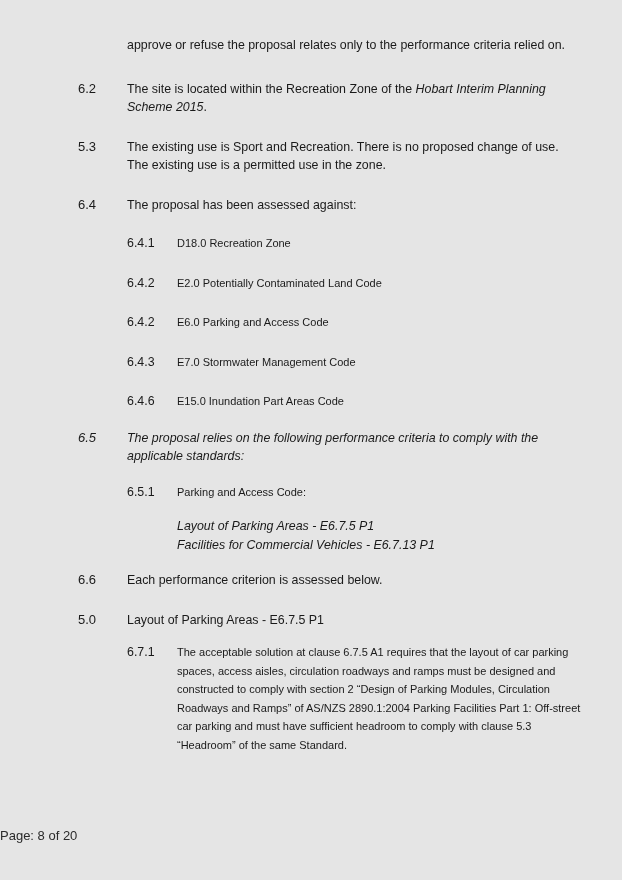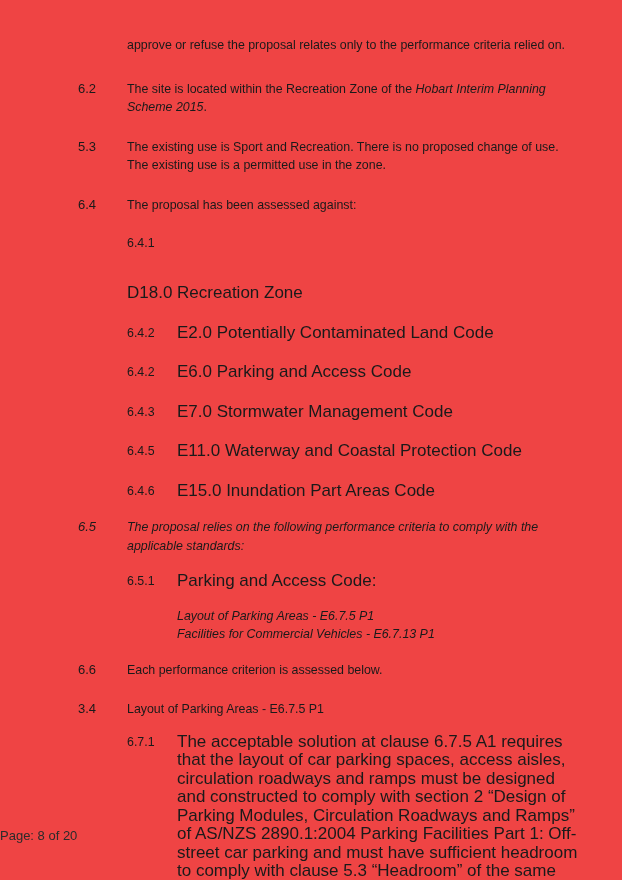--- a/index.html
+++ b/index.html
@@ -12,21 +12,21 @@
     height: 880px;
     position: relative;
     font-family: "Liberation Sans", sans-serif;
     color: #1a1a1a;
     -webkit-font-smoothing: antialiased;
   }
 
   .page {
     position: absolute;
     inset: 0;
-    background: #ef4444;
+    background: #e5e5e5;
   }
 
   
   .content {
     position: absolute;
     left: 78px;
     top: 36px;
     width: 505px;
   }
 
@@ -55,21 +55,21 @@
     margin-left: 49px;
     margin-bottom: 21px;
   }
   .lvl2 > .num {
     flex: 0 0 50px;
     font-size: 12.4px;
     line-height: 18.5px;
   }
   .lvl2 > .body {
     flex: 1 1 auto;
-    font-size: 17px;
+    font-size: 11px;
     line-height: 18.5px;
     max-width: 406px;
   }
 
   
   .sub-block {
     margin-left: 99px;
     font-size: 12.4px;
     line-height: 18.5px;
     font-style: italic;
@@ -119,39 +119,35 @@
     <div class="clause lvl1">
       <div class="num">5.3</div>
       <div class="body">The existing use is Sport and Recreation. There is no proposed change of use. The existing use is a permitted use in the zone.</div>
     </div>
 
     <div class="clause lvl1 tight">
       <div class="num">6.4</div>
       <div class="body">The proposal has been assessed against:</div>
     </div>
 
-    <div class="clause lvl2" style="margin-top:20px;flex-direction:column;">
+    <div class="clause lvl2" style="margin-top:20px;">
       <div class="num">6.4.1</div>
       <div class="body">D18.0 Recreation Zone</div>
     </div>
     <div class="clause lvl2">
       <div class="num">6.4.2</div>
       <div class="body">E2.0 Potentially Contaminated Land Code</div>
     </div>
     <div class="clause lvl2">
       <div class="num">6.4.2</div>
       <div class="body">E6.0 Parking and Access Code</div>
     </div>
     <div class="clause lvl2">
       <div class="num">6.4.3</div>
       <div class="body">E7.0 Stormwater Management Code</div>
-    </div>
-    <div class="clause lvl2">
-      <div class="num">6.4.5</div>
-      <div class="body">E11.0 Waterway and Coastal Protection Code</div>
     </div>
     <div class="clause lvl2" style="margin-bottom:16px;">
       <div class="num">6.4.6</div>
       <div class="body">E15.0 Inundation Part Areas Code</div>
     </div>
 
     <div class="clause lvl1 tight" style="margin-top:18px;font-style:italic;">
       <div class="num">6.5</div>
       <div class="body">The proposal relies on the following performance criteria to comply with the applicable standards:</div>
     </div>
@@ -165,21 +161,21 @@
       <span class="line">Layout of Parking Areas - E6.7.5 P1</span>
       <span class="line">Facilities for Commercial Vehicles - E6.7.13 P1</span>
     </div>
 
     <div class="clause lvl1">
       <div class="num">6.6</div>
       <div class="body">Each performance criterion is assessed below.</div>
     </div>
 
     <div class="clause lvl1 tight">
-      <div class="num">3.4</div>
+      <div class="num">5.0</div>
       <div class="body">Layout of Parking Areas - E6.7.5 P1</div>
     </div>
 
     <div class="clause lvl2" style="">
       <div class="num">6.7.1</div>
       <div class="body">The acceptable solution at clause 6.7.5 A1 requires that the layout of car parking spaces, access aisles, circulation roadways and ramps must be designed and constructed to comply with section 2 “Design of Parking Modules, Circulation Roadways and Ramps” of AS/NZS 2890.1:2004 Parking Facilities Part 1: Off-street car parking and must have sufficient headroom to comply with clause 5.3 “Headroom” of the same Standard.</div>
     </div>
 
   </div>
 

